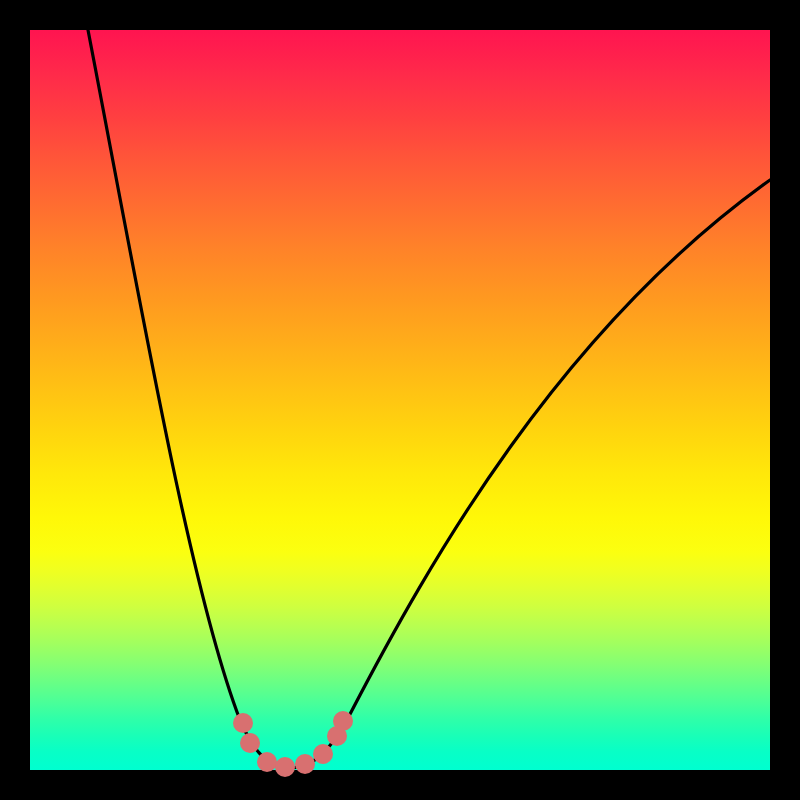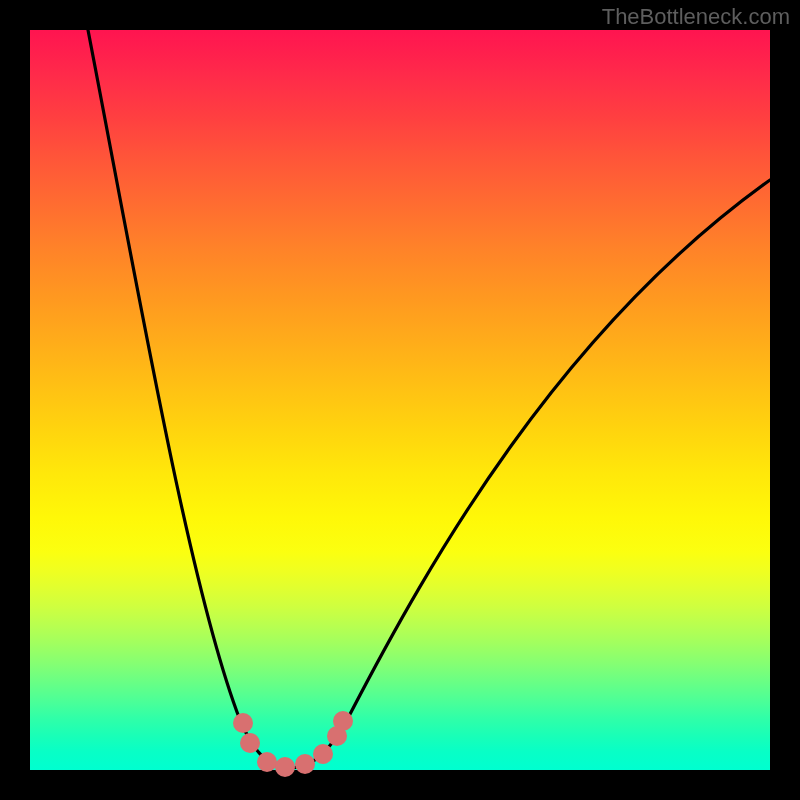--- a/index.html
+++ b/index.html
@@ -70,21 +70,20 @@
     width: 740px;
     height: 740px;
     overflow: visible;
   }
 </style>
 </head>
 <body>
 
 <div class="frame">
 
-  <div class="watermark">TheBottleneck.com</div>
 
   <div class="plot-area">
     <svg class="curve" viewBox="0 0 740 740">
       <path fill="none" stroke-linecap="round" stroke="#000000" stroke-width="3.2" d="M 58 0 C 110 270, 160 560, 210 690 C 225 725, 240 738, 260 738 C 280 738, 298 725, 318 688 C 400 530, 530 300, 740 150"></path>
       <g id="markers-group">
           <circle cx="213" cy="693" r="10" fill="#d87070"></circle>
           <circle cx="220" cy="713" r="10" fill="#d87070"></circle>
           <circle cx="237" cy="732" r="10" fill="#d87070"></circle>
           <circle cx="255" cy="737" r="10" fill="#d87070"></circle>
           <circle cx="275" cy="734" r="10" fill="#d87070"></circle>

